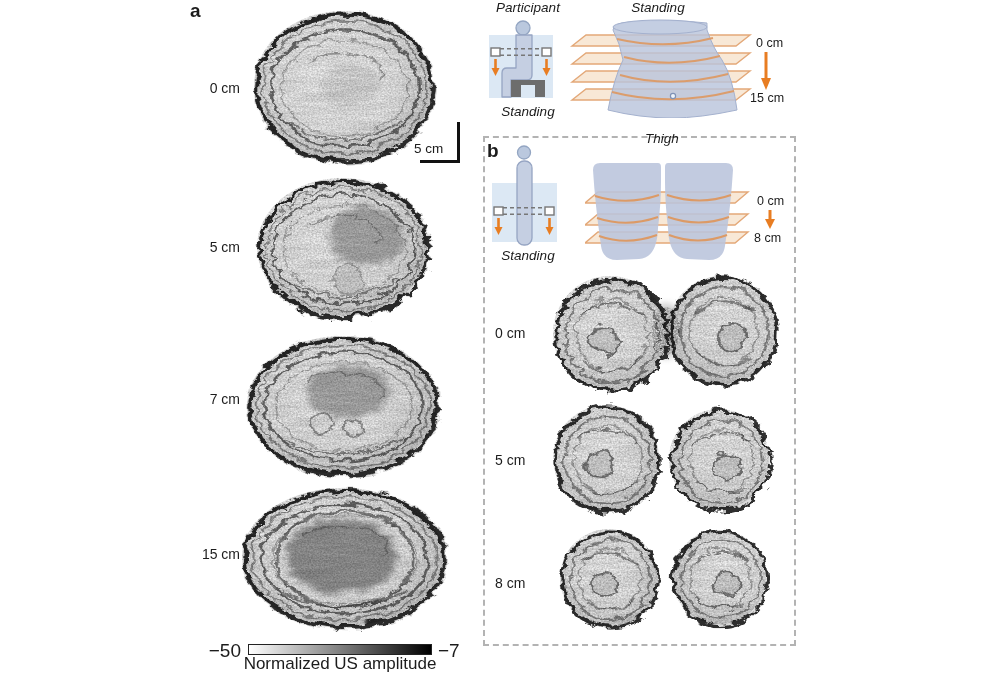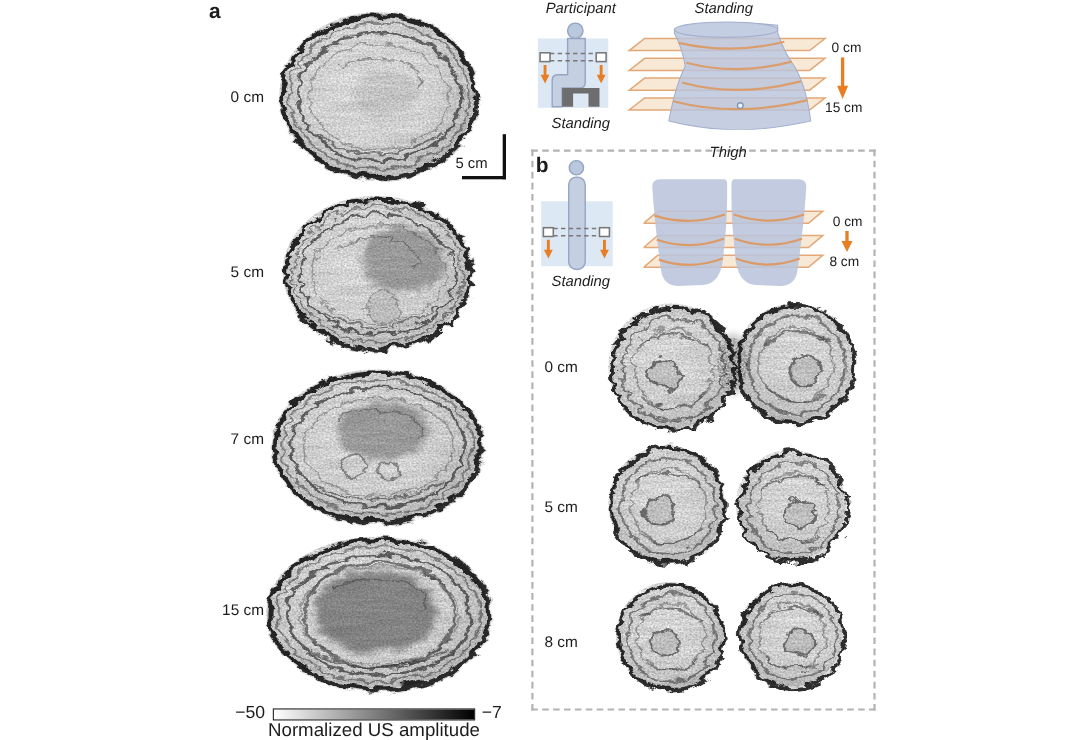--- a/index.html
+++ b/index.html
@@ -4,21 +4,21 @@
 <style>
   html,body{margin:0;padding:0;background:#ffffff;}
   .page{position:relative;width:990px;height:673px;background:#fff;overflow:hidden;
         font-family:"Liberation Sans","DejaVu Sans",sans-serif;color:#1c1c1c;}
   .abs{position:absolute;}
   .txt{white-space:nowrap;}
   .panel-letter{font-size:19px;font-weight:bold;}
   .scan-label{font-size:14px;}
   .title{font-size:13.5px;text-align:center;font-style:italic;}
   .range{font-size:12.5px;}
-  .cbar-num{font-size:16px;}
+  .cbar-num{font-size:19px;}
   .caption{font-size:17px;text-align:center;}
   .dashedbox{border:2px dashed #b3b3b3;}
   .cbar{background:linear-gradient(to right,#ffffff,#000000);border:1px solid #222;}
   .sbar{background:#111;}
 </style>
 </head>
 <body>
 
 <div class="page">
 

